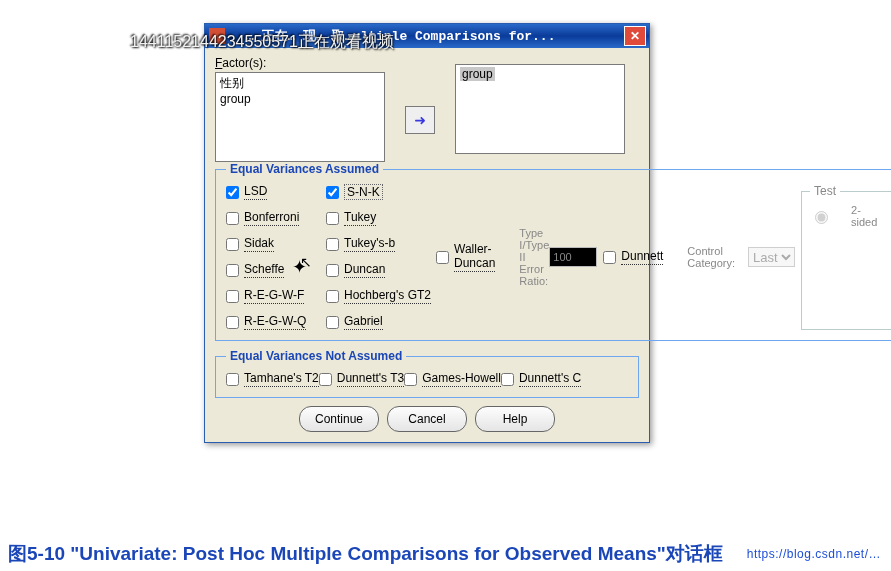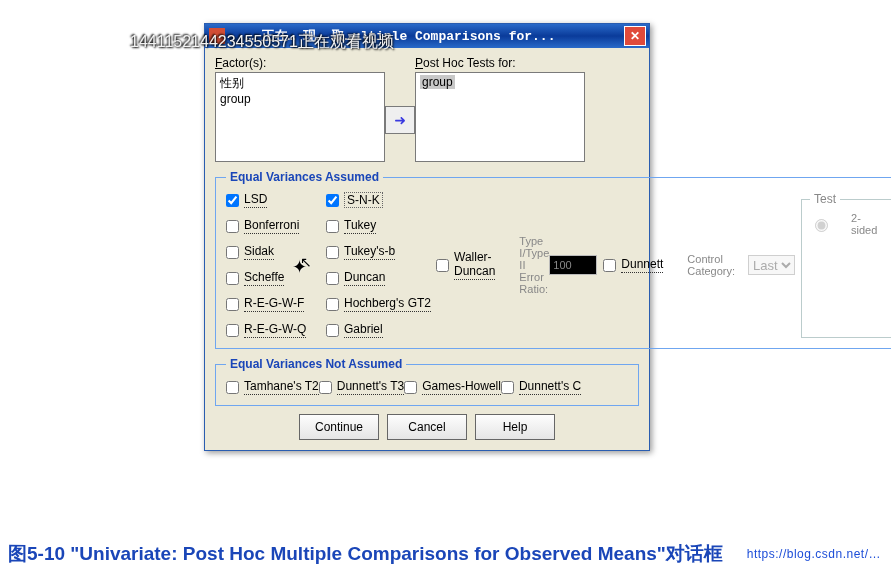--- a/index.html
+++ b/index.html
@@ -66,22 +66,21 @@
     font-weight: bold;
     font-size: 12px;
     cursor: pointer;
   }
   .dlg-body {
     padding: 8px 10px 10px 10px;
   }
   .top-row {
     display: flex;
     align-items: center;
-    gap: 0;
-    margin-bottom: 8px;
+    gap: 20px;
   }
   .col { display: flex; flex-direction: column; }
   .label { font-size: 12px; margin-bottom: 2px; }
   .underline { text-decoration: underline; }
   .listbox {
     width: 170px;
     height: 90px;
     background: #fff;
     border: 1px solid #7a7a7a;
     padding: 2px 4px;
@@ -172,21 +171,21 @@
   .btn-row {
     display: flex;
     justify-content: center;
     gap: 8px;
     margin-top: 6px;
   }
   .btn {
     width: 78px;
     height: 24px;
     border: 1px solid #666;
-    border-radius: 0;
+    border-radius: 12px;
     background: linear-gradient(to bottom, #fdfdfd, #e5e5e5);
     font-size: 12px;
     cursor: pointer;
     display: flex;
     align-items: center;
     justify-content: center;
   }
   .cursor {
     position: absolute;
     left: 292px;
@@ -242,21 +241,20 @@
         <div class="label"><span class="underline">F</span><span>actor(s):</span></div>
         <div class="listbox">
           <div>性别</div>
           <div>group</div>
         </div>
       </div>
       <div class="move-btn">
           <span>➜</span>
         </div>
       <div class="col">
-        <div class="label"><span class="underline">P</span><span>ost Hoc Tests for:</span></div>
         <div class="listbox">
           <div class="sel">group</div>
         </div>
       </div>
     </div>
 
     <fieldset>
       <legend>Equal Variances Assumed</legend>
       <div class="eva-row">
         <div class="col1">

